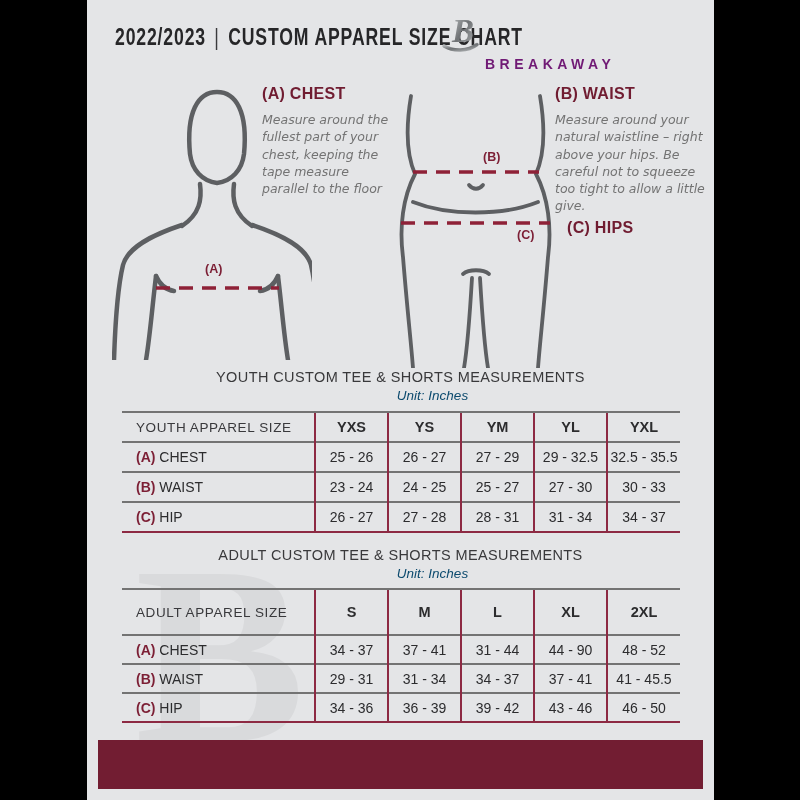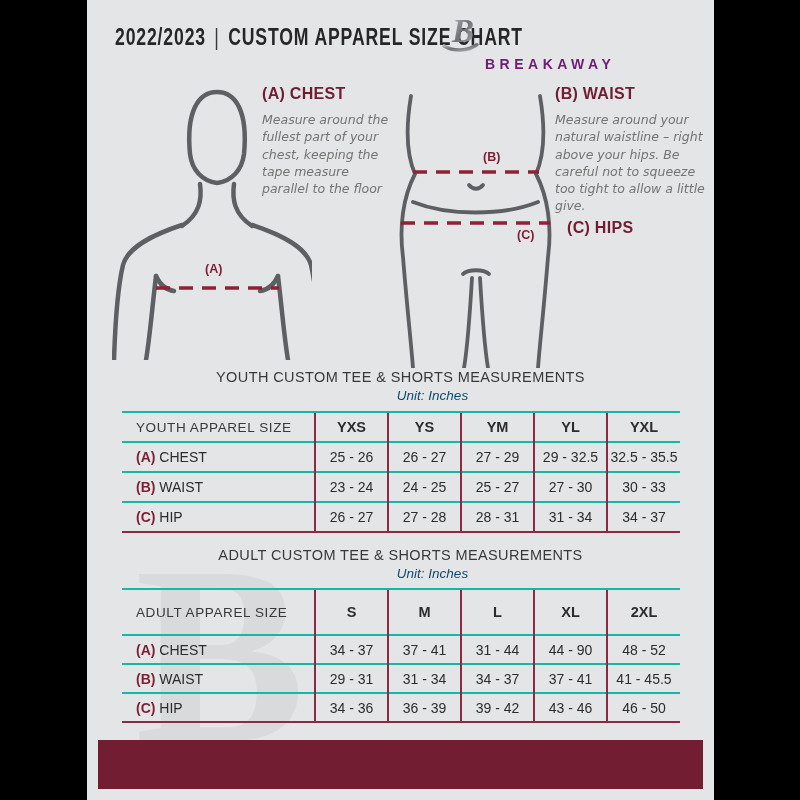--- a/index.html
+++ b/index.html
@@ -54,21 +54,21 @@
   table.size-table {
     position:absolute; left:35px; width:558px;
     border-collapse:collapse; table-layout:fixed; background:transparent;
   }
   #youth-table { top:411px; }
   #adult-table { top:588px; }
   #youth-table tr { height:30px; }
   #adult-table thead tr { height:46px; }
   #adult-table tbody tr { height:29px; }
   .size-table th, .size-table td {
-    border-top:2px solid #14b8a6; text-align:center; padding:0;
+    border-top:2px solid #737373; text-align:center; padding:0;
     font-size:14px; color:#2c2c2e;
   }
   .size-table tbody tr:last-child th, .size-table tbody tr:last-child td {
     border-bottom:2px solid #8d2a43;
   }
   .size-table th:not(:first-child), .size-table td:not(:first-child) {
     border-left:2px solid #8d2a43;
   }
   .size-table th { font-weight:bold; font-size:14.5px; }
   .size-table .label-col {

